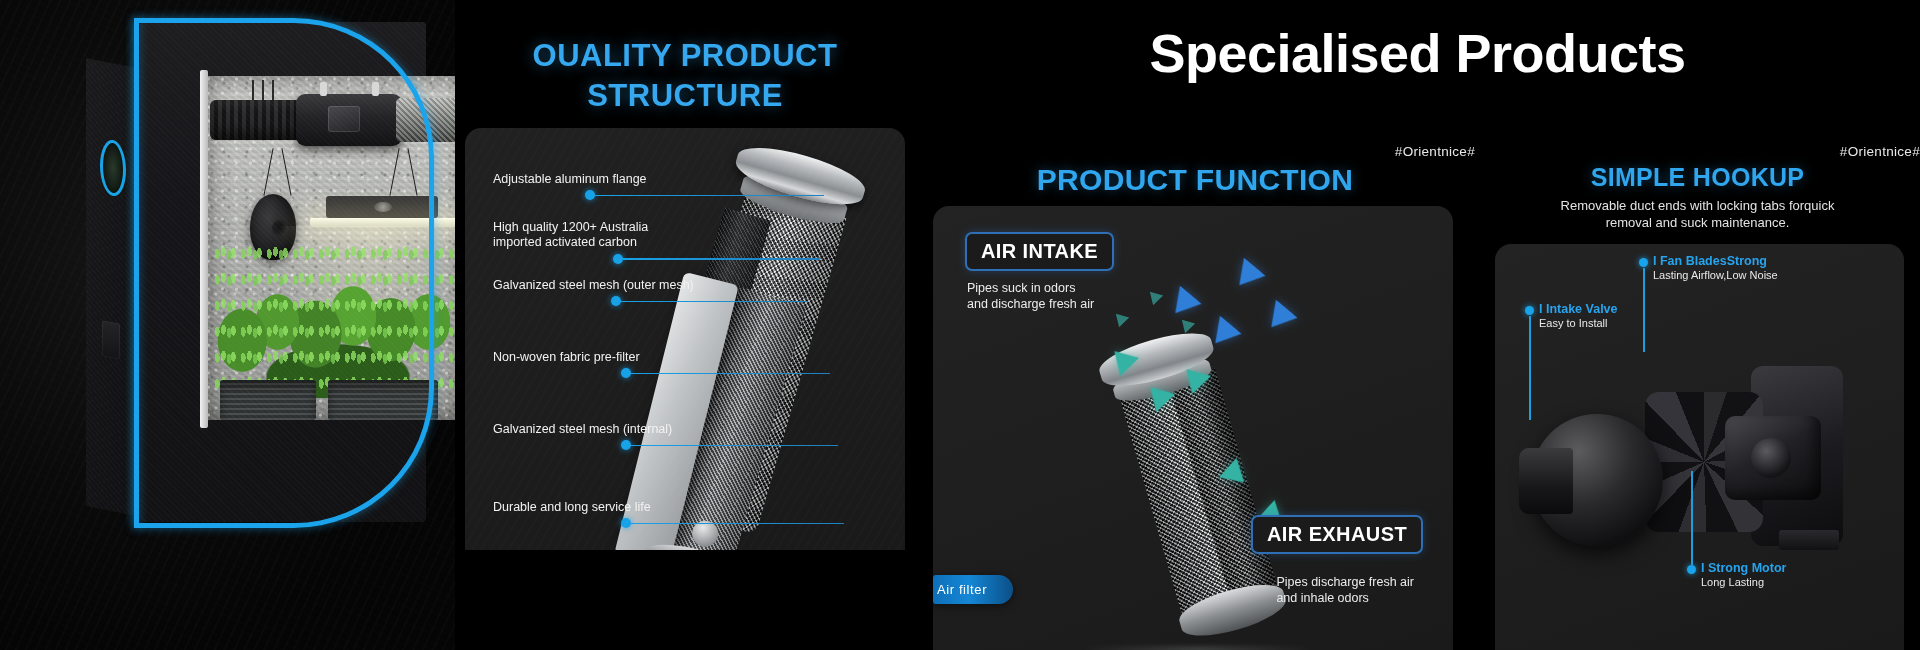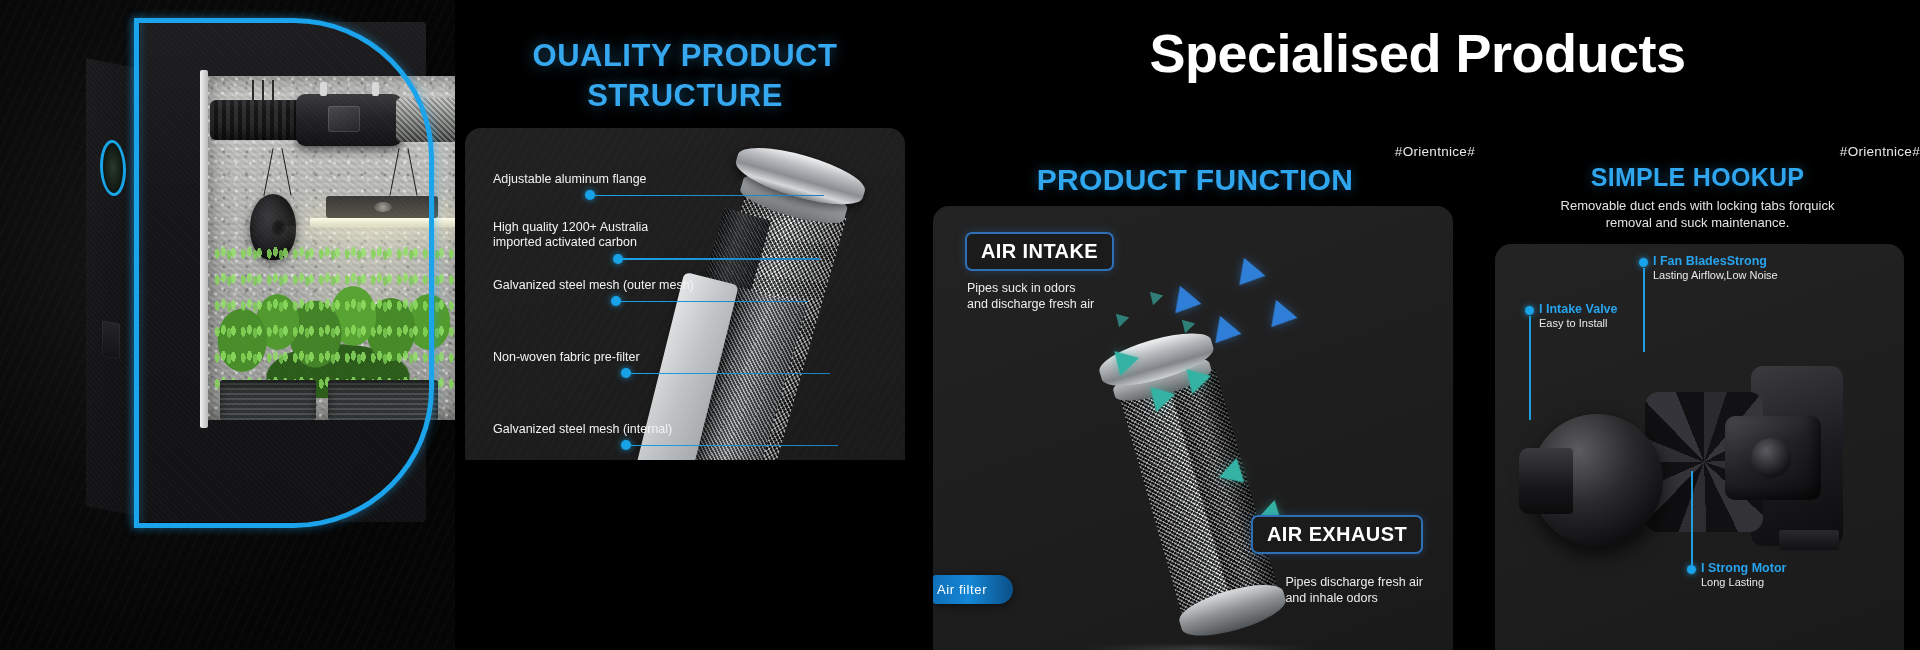--- a/index.html
+++ b/index.html
@@ -184,21 +184,21 @@
     background:#1ba4ec; box-shadow: 0 0 10px rgba(27,164,236,.5);
   }
   .tent-zip {
     position:absolute; left:60px; top:48px; width:8px; height:358px;
     background: linear-gradient(90deg,#f2f2f2,#b9b9b9);
     border-radius:2px;
   }
 
   
   .panel-structure {
-    position: relative; width: 460px; height: 460px; flex: 0 0 460px;
+    position: relative; width: 460px; height: 550px; flex: 0 0 460px;
     background: #000; overflow: hidden;
   }
   .struct-head { position:absolute; top: 36px; left:0; right:0; text-align:center; }
   .struct-head .l1, .struct-head .l2 {
     display:block; color:#36a8ef; font-weight:bold; font-size: 31px;
     letter-spacing:.5px; line-height:1.28;
     text-shadow: 0 0 14px rgba(54,168,239,.45);
   }
   .struct-card {
     position:absolute; left: 10px; top: 128px; width: 440px; height: 522px;
@@ -592,21 +592,21 @@
           <div class="arrow arrow-out" style="left: 176px; top: 142px; transform: rotate(-44deg);"></div>
           <div class="arrow arrow-out" style="left: 212px; top: 178px; transform: rotate(-44deg);"></div>
           <div class="arrow arrow-out" style="left: 248px; top: 160px; transform: rotate(-44deg);"></div>
           <div class="arrow arrow-sm" style="left: 180px; top: 106px; transform: rotate(-44deg);"></div>
           <div class="arrow arrow-sm" style="left: 214px; top: 84px;  transform: rotate(-44deg);"></div>
           <div class="arrow arrow-sm" style="left: 246px; top: 112px; transform: rotate(-44deg);"></div>
           <div class="arrow arrow-out" style="left: 290px; top: 258px; transform: rotate(132deg);"></div>
           <div class="arrow arrow-out" style="left: 328px; top: 300px; transform: rotate(132deg);"></div>
 
           <div class="tagbox" style="right: 30px; bottom: 96px;">AIR EXHAUST</div>
-          <div class="tagsub" style="right: 30px; bottom: 44px; text-align:left;">
+          <div class="tagsub" style="right: 39px; bottom: 44px; text-align:left;">
             <div>Pipes discharge fresh air</div>
             <div>and inhale odors</div>
           </div>
 
           <div class="badge-airfilter" style="left: 0px; bottom: 46px;">Air filter</div>
         </div>
       </div>
 
       <div class="sub-col hk">
         <div class="sub-hash">#Orientnice#</div>

